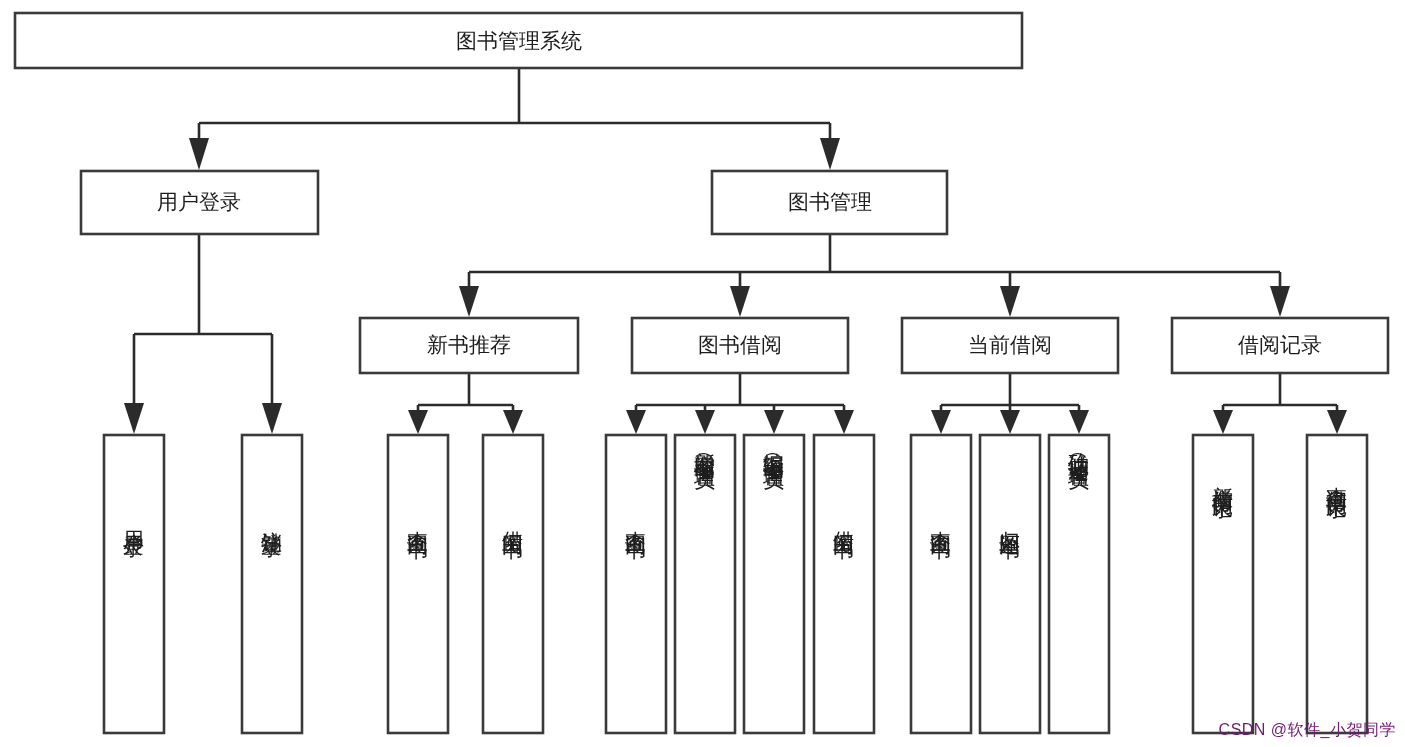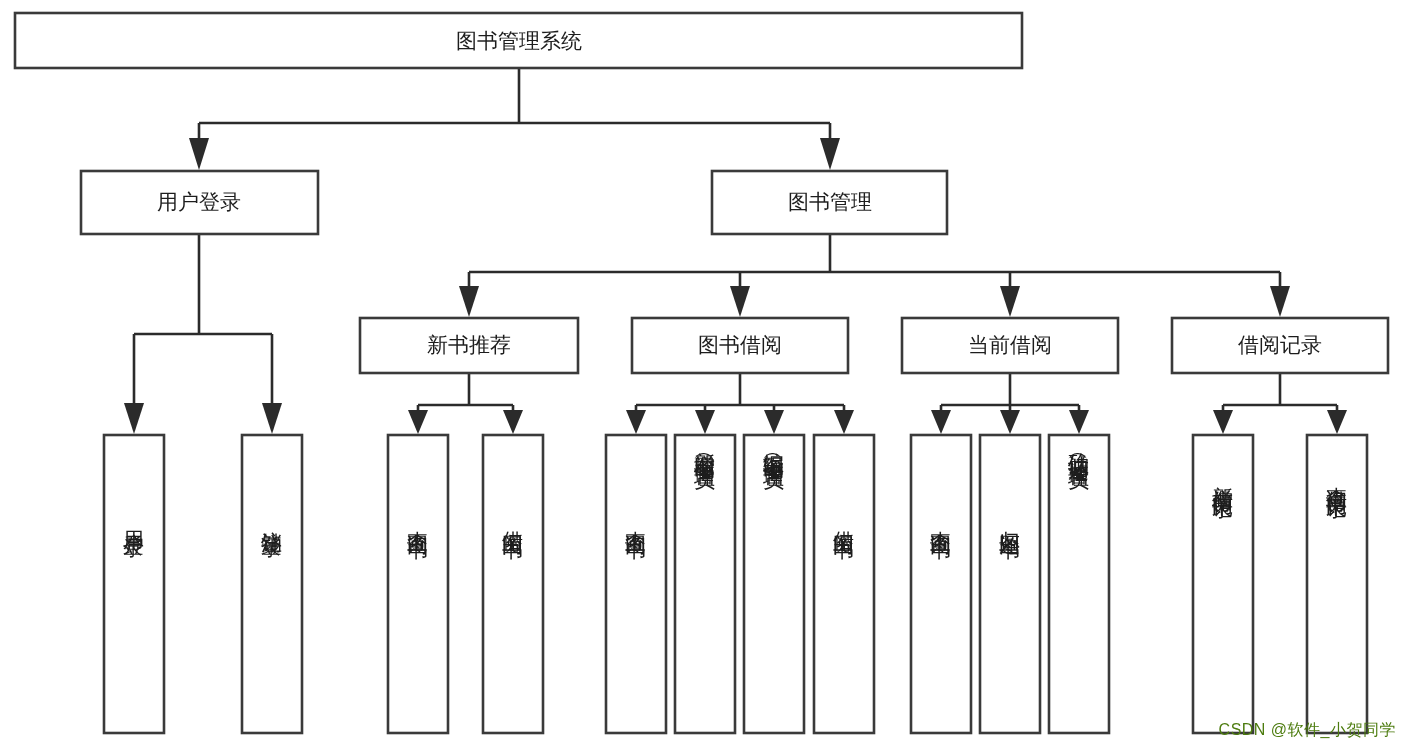--- a/index.html
+++ b/index.html
@@ -57,21 +57,21 @@
     letter-spacing: 2.5px;
     text-anchor: middle;
     white-space: pre;
   }
   .watermark {
     position: absolute;
     right: 9px;
     bottom: 6px;
     font-family: "Liberation Sans", "DejaVu Sans", sans-serif;
     font-size: 16px;
-    color: #4d7c0f;
+    color: #701a75;
     letter-spacing: 0.5px;
     user-select: none;
     pointer-events: none;
     white-space: nowrap;
   }
 </style>
 </head>
 <body>
 
 <div id="diagram-root">

